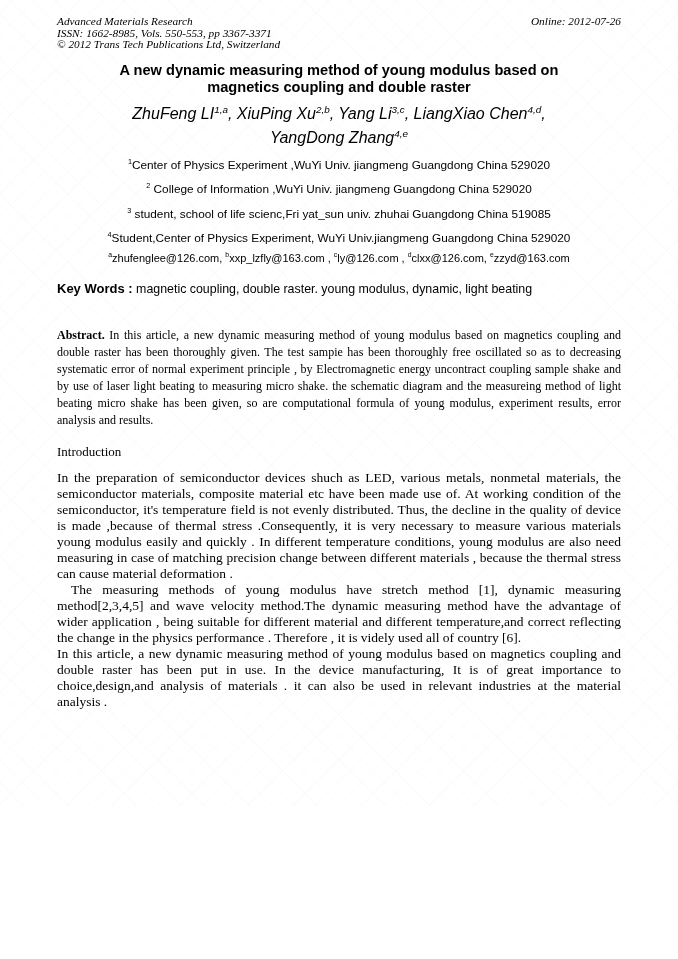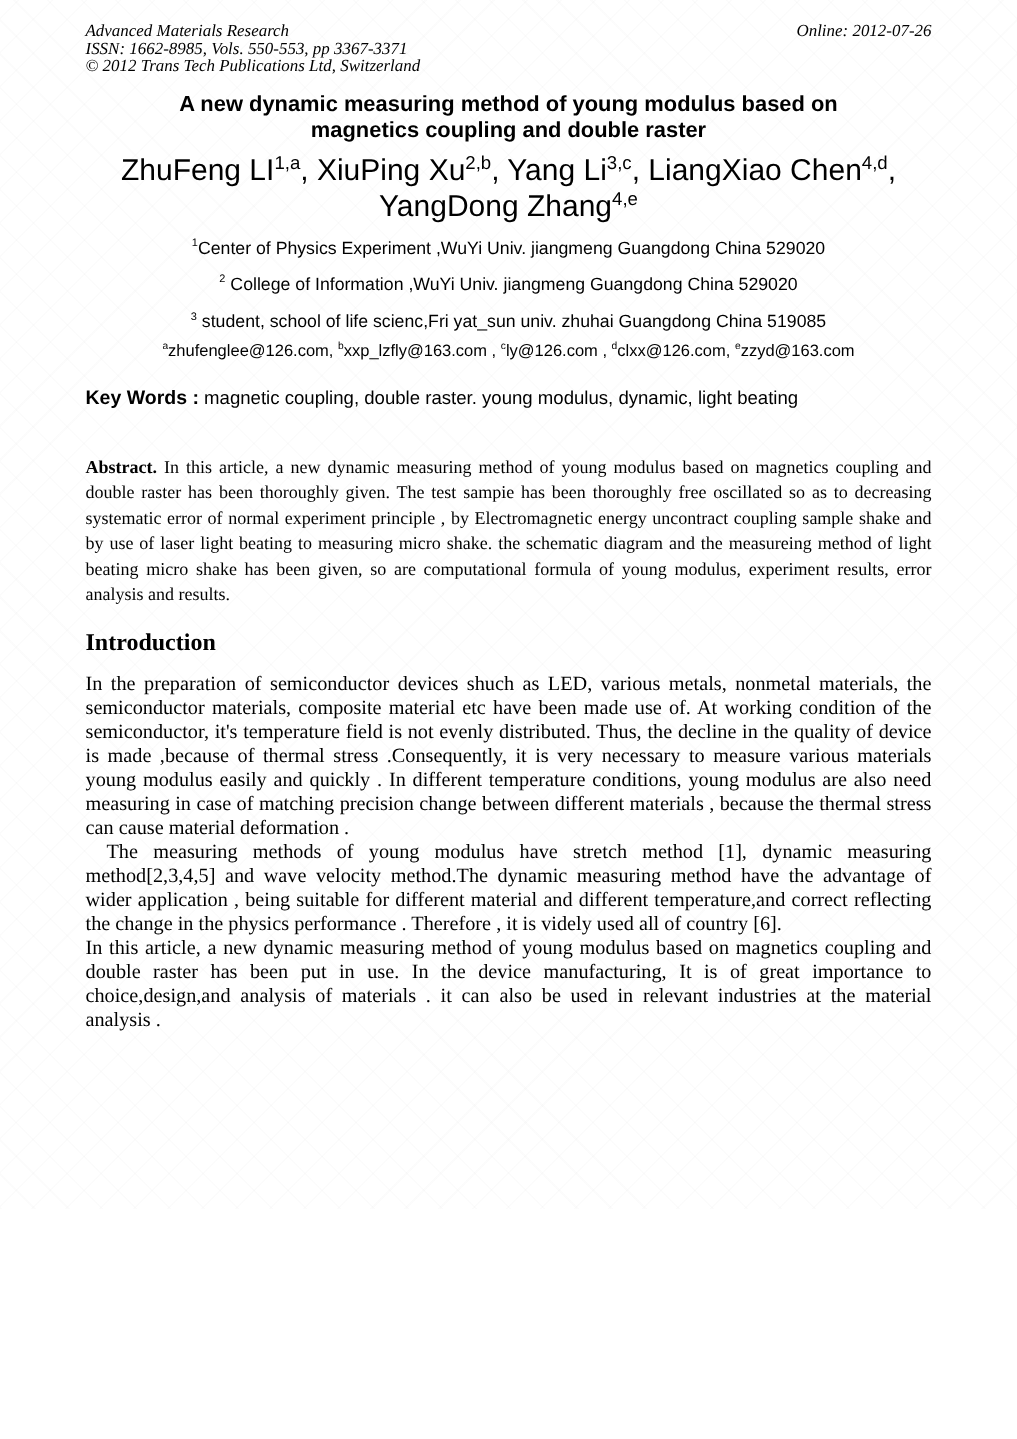--- a/index.html
+++ b/index.html
@@ -32,22 +32,23 @@
     font-family: "Liberation Sans", sans-serif;
     font-weight: bold;
     font-size: 14.6px;
     line-height: 17px;
   }
 
   
   .authors {
     text-align: center;
     font-family: "Liberation Sans", sans-serif;
-    font-size: 20px;
+    font-size: 16px;
     line-height: 24px;
+    font-style: italic;
   }
   .authors-1 { margin-top: 6px; }
 
   
   .affil {
     text-align: center;
     font-family: "Liberation Sans", sans-serif;
     font-size: 11.8px;
     line-height: 12px;
     margin-top: 12.5px;
@@ -67,22 +68,22 @@
   
   .abstract {
     margin: 30px 0 0 0;
     text-align: justify;
     font-size: 12px;
     line-height: 17px;
   }
   .bold-serif { font-weight: bold; }
   .section-heading {
     margin: 15px 0 0 0;
-    font-weight: bold;
-    font-size: 16px;
+    font-weight: normal;
+    font-size: 13px;
   }
   .body-par {
     margin: 0;
     text-align: justify;
     font-size: 13.5px;
     line-height: 16px;
   }
   .body-first { margin-top: 10px; }
   .indent { text-indent: 14px; }
 </style>
@@ -101,20 +102,21 @@
   </div>
 
   <div class="title">A new dynamic measuring method of young modulus based on magnetics coupling and double raster</div>
 
   <div class="authors authors-1"><span>ZhuFeng LI</span><sup>1,a</sup><span>, XiuPing Xu</span><sup>2,b</sup><span>, Yang Li</span><sup>3,c</sup><span>, LiangXiao Chen</span><sup>4,d</sup><span>,</span></div>
   <div class="authors"><span>YangDong Zhang</span><sup>4,e</sup></div>
 
   <div class="affil affil-first"><sup>1</sup><span>Center of Physics Experiment ,WuYi Univ. jiangmeng Guangdong China 529020</span></div>
   <div class="affil"><sup>2</sup><span> College of Information ,WuYi Univ. jiangmeng Guangdong China 529020</span></div>
   <div class="affil"><sup>3</sup><span> student, school of life scienc,Fri yat_sun univ. zhuhai Guangdong China 519085</span></div>
+  <div class="affil"><sup>4</sup><span>Student,Center of Physics Experiment, WuYi Univ.jiangmeng Guangdong China 529020</span></div>
   <div class="affil emails"><sup>a</sup><span>zhufenglee@126.com, </span><sup>b</sup><span>xxp_lzfly@163.com , </span><sup>c</sup><span>ly@126.com , </span><sup>d</sup><span>clxx@126.com, </span><sup>e</sup><span>zzyd@163.com</span></div>
 
   <div class="keywords">
     <span class="kw-label">Key Words :</span>
     <span>magnetic coupling, double raster. young modulus, dynamic, light beating</span>
   </div>
 
   <p class="abstract">
     <span class="bold-serif">Abstract.</span>
     <span>In this article, a new dynamic measuring method of young modulus based on magnetics coupling and double raster has been thoroughly given. The test sampie has been thoroughly free oscillated so as to decreasing systematic error of normal experiment principle , by Electromagnetic energy uncontract coupling sample shake and by use of laser light beating to measuring micro shake. the schematic diagram and the measureing method of light beating micro shake has been given, so are computational formula of young modulus, experiment results, error analysis and results.</span>

